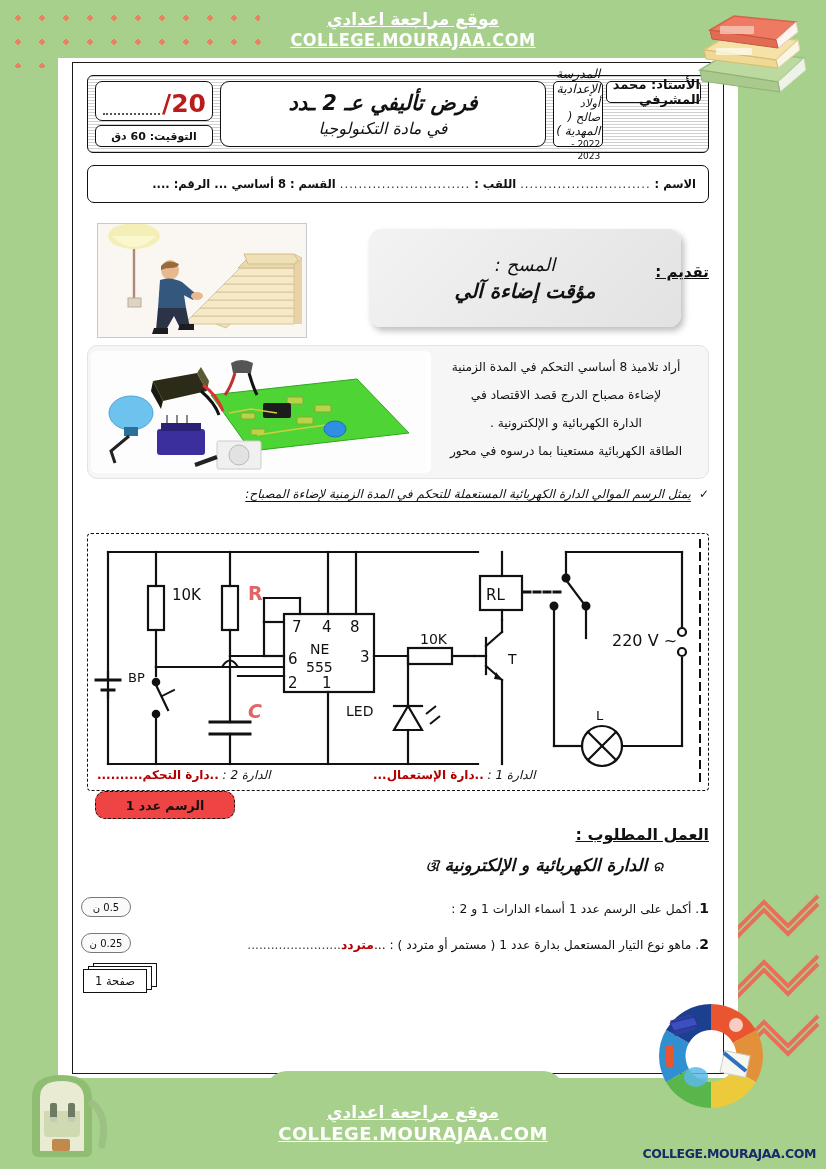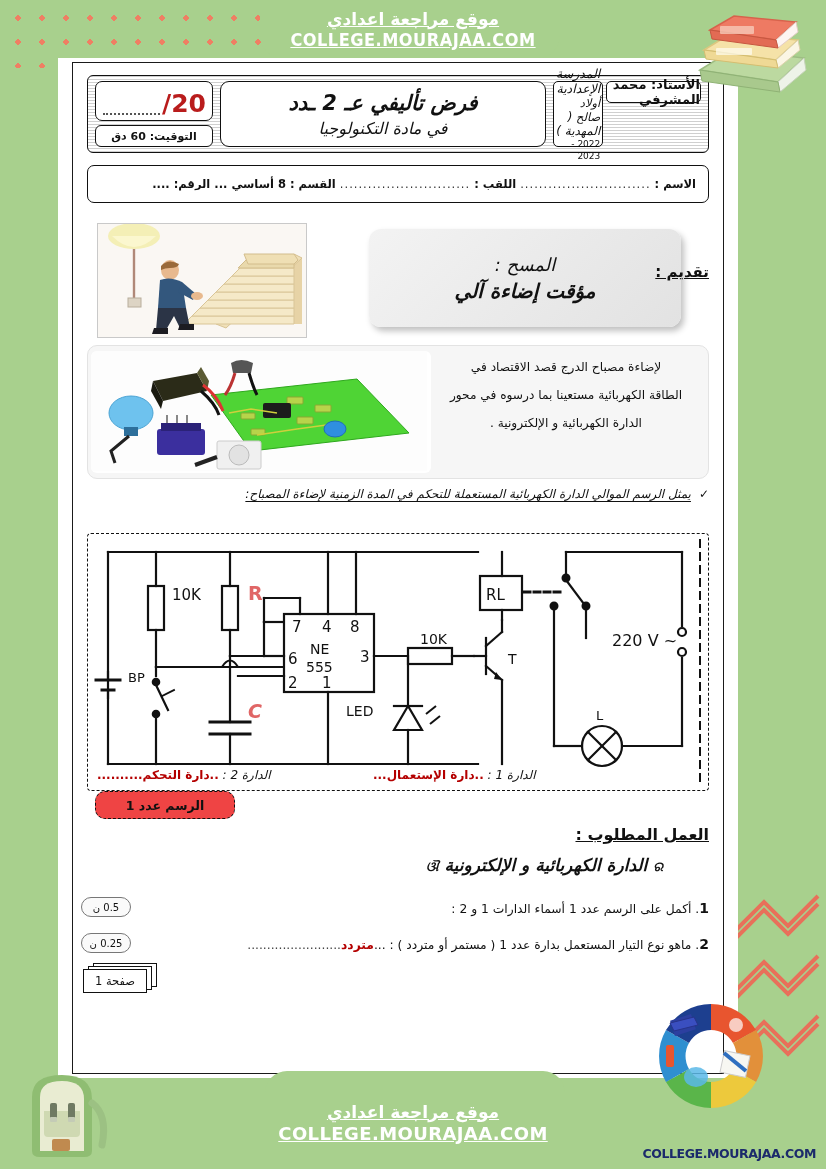--- a/index.html
+++ b/index.html
@@ -450,23 +450,24 @@
             <path d="M86 72 L86 64"></path>
             <path d="M96 72 L96 64"></path>
         </g>
 
         <rect x="126" y="90" width="44" height="28" rx="2" fill="#f0f0f0" stroke="#ccc" stroke-width="1"></rect>
         <circle cx="148" cy="104" r="10" fill="#e2e2e2" stroke="#bbb" stroke-width="1"></circle>
         <path d="M126 106 L104 114" stroke="#222" stroke-width="4" fill="none"></path>
       </svg>
     </div>
     <div class="intro-text">
+      <div>أراد تلاميذ 8 أساسي التحكم في المدة الزمنية</div>
       <div>لإضاءة مصباح الدرج قصد الاقتصاد في</div>
+      <div>الدارة الكهربائية و الإلكترونية .</div>
       <div>الطاقة الكهربائية مستعينا بما درسوه في محور</div>
-      <div>الدارة الكهربائية و الإلكترونية .</div>
     </div>
   </div>
 
   <div class="bullet-line">
     <span class="chk">✓</span>
     <span class="txt">يمثل الرسم الموالي الدارة الكهربائية المستعملة للتحكم في المدة الزمنية لإضاءة المصباح:</span>
   </div>
 
   <div class="circuit-frame">
     <svg class="circuit-svg" width="620" height="256" viewBox="0 0 620 256" xmlns="http://www.w3.org/2000/svg">

